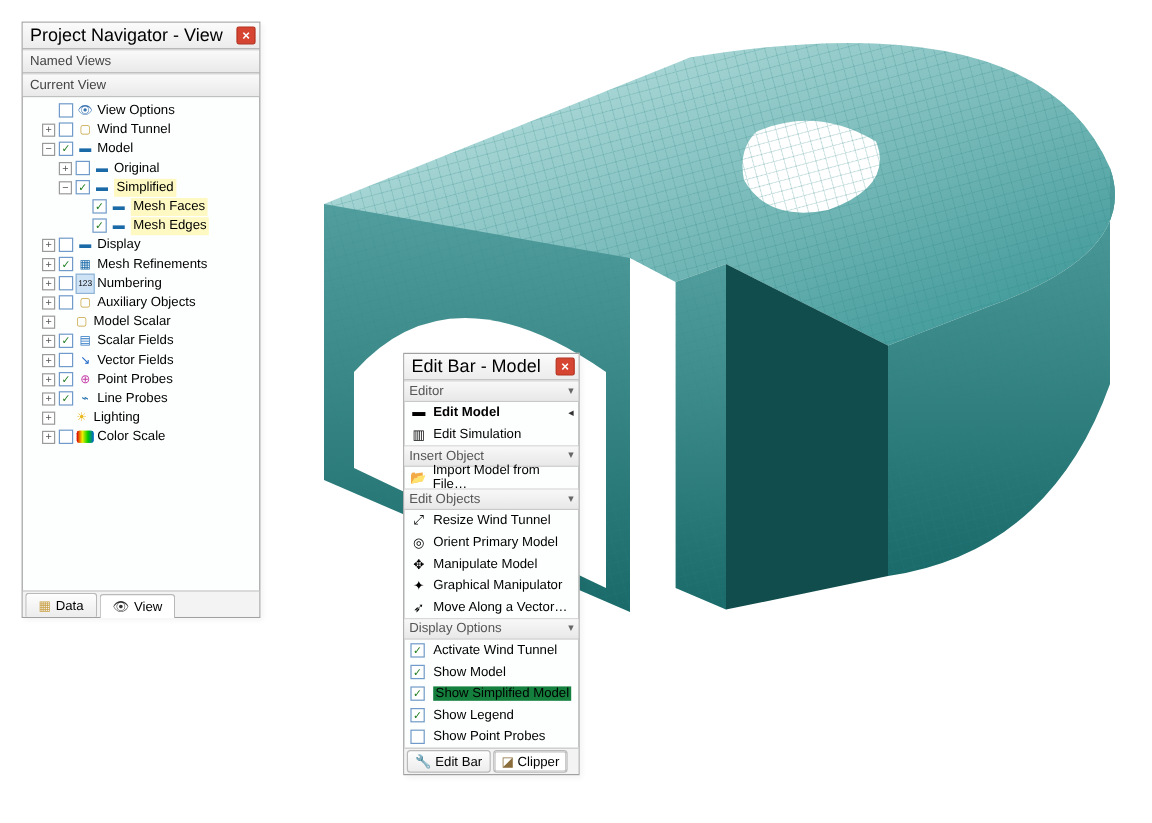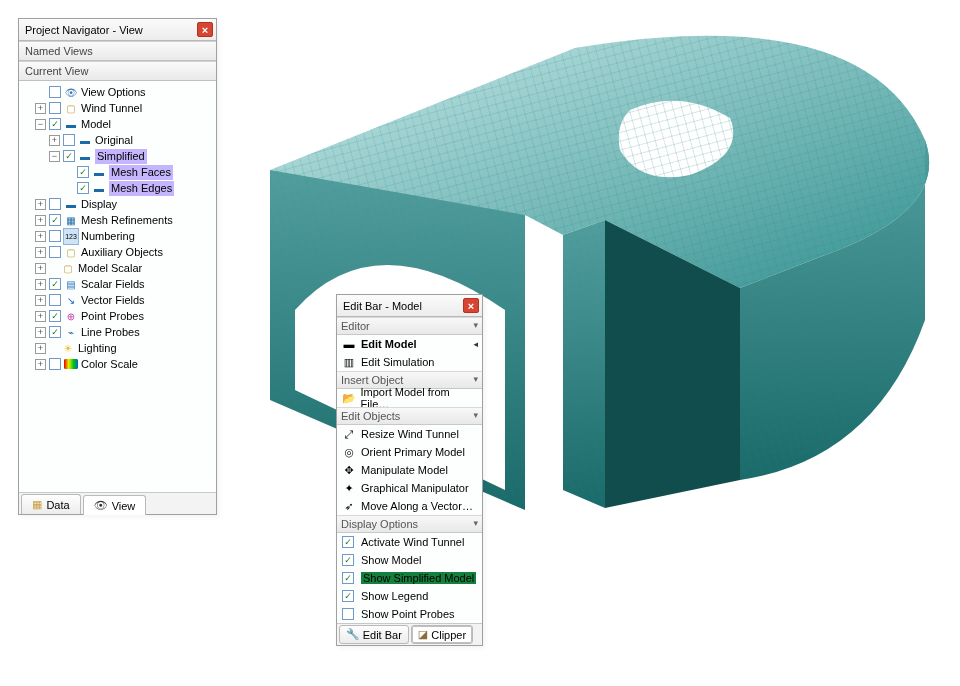--- a/index.html
+++ b/index.html
@@ -28,21 +28,21 @@
     box-shadow: 2px 2px 5px rgba(0,0,0,.05);
   }
   .panel-header {
     height: 22px;
     background: linear-gradient(#fbfbfb,#ececec);
     border-bottom: 1px solid #b8b8b8;
     padding: 3px 3px 3px 6px;
     display: flex;
     align-items: center;
   }
-  .panel-title { flex: 1; font-size: 11px; color: #000; }
+  .panel-title { flex: 1; font-size: 15px; color: #000; }
   .close-btn {
     width: 16px; height: 15px;
     background: #d64531;
     color: #fff;
     font-size: 11px; font-weight: bold;
     line-height: 14px;
     text-align: center;
     border: 1px solid #b33320;
     border-radius: 2px;
     cursor: pointer;
@@ -109,21 +109,21 @@
     cursor: pointer;
   }
   .cb.checked { color: #1c7b1c; }
   .cb.checked::before { content: "✓"; }
   .ticon {
     width: 14px; height: 14px; margin-right: 3px;
     display: inline-flex; align-items: center; justify-content: center;
     font-size: 10px;
   }
   .lbl { font-size: 11px; color: #000; }
-  .hl { background: #c4b5fd; padding: 0 2px; }
+  .hl { background: #fef9c3; padding: 0 2px; }
 
   
   .i-eye    { color:#3a74b3; }
   .i-cube   { color:#c8a23d; }
   .i-model  { color:#1a6aa8; }
   .i-grid   { color:#1a6aa8; }
   .i-num    { background:#cfe3f6; border:1px solid #8fb4d6; font-size:7px; padding:0 1px; }
   .i-vec    { color:#1e66c7; }
   .i-scal   { color:#2a76c2; }
   .i-probes { color:#c53fa7; }

